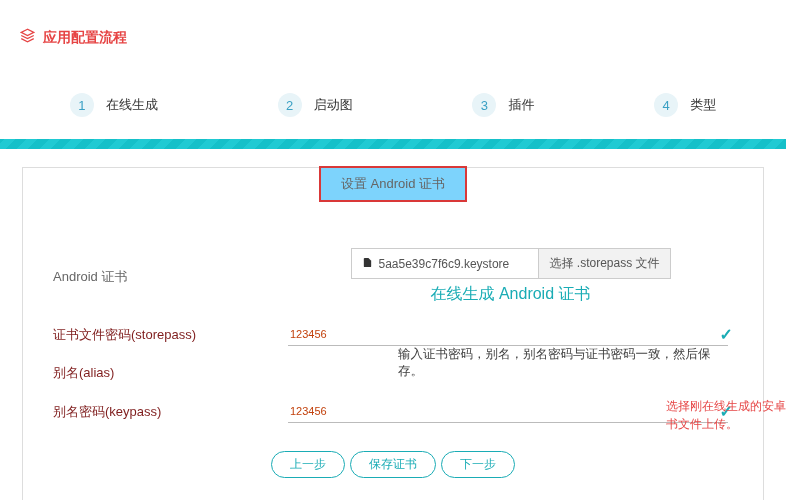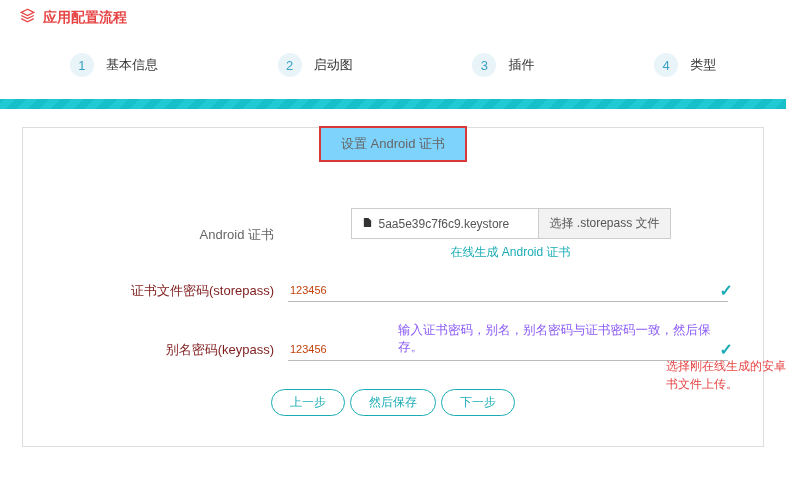--- a/index.html
+++ b/index.html
@@ -1,52 +1,52 @@
 <!DOCTYPE html>
 <html><head>
   <meta charset="utf-8">
   <style>
     * { box-sizing: border-box; margin: 0; padding: 0; }
     body { font-family: "Microsoft YaHei", Arial, sans-serif; font-size: 13px; color: #333; width: 786px; background: #fff; }
     
-    .header { padding: 8px 20px; display: flex; align-items: center; gap: 8px; }
+    .header { padding: 28px 20px; display: flex; align-items: center; gap: 8px; }
     .header-icon { color: #e64545; font-size: 16px; }
     .header-title { color: #e64545; font-weight: bold; font-size: 14px; }
     
     .steps { display: flex; justify-content: space-around; padding: 18px 10px 22px; }
     .step { display: flex; align-items: center; gap: 12px; }
     .step-num { width: 24px; height: 24px; border-radius: 50%; background: #e8f4f8; color: #3aa0c4; display: flex; align-items: center; justify-content: center; font-size: 13px; }
     
     .progress-bar { height: 10px; background: repeating-linear-gradient(-45deg, #15c0c9, #15c0c9 8px, #20cad3 8px, #20cad3 16px); }
     
     .content { padding: 18px 22px 0; }
     .panel { border: 1px solid #ddd; border-top: 1px solid #ddd; padding: 0 30px 30px; position: relative; }
     
     .tab-row { display: flex; justify-content: center; margin-top: -1px; }
     .tab { border: 2px solid #d93838; background: #7dd3fc; padding: 7px 20px; color: #666; font-size: 13px; position: relative; top: -1px; }
     
     .form { margin-top: 45px; }
     .form-row { display: flex; align-items: center; margin-bottom: 18px; position: relative; }
-    .form-label { width: 235px; text-align: right; padding-right: 14px; color: #666; }
+    .form-label { width: 235px; text-align: left; padding-right: 14px; color: #666; }
     .form-label.teal { color: #7f1d1d; }
     .form-field { flex: 1; display: flex; align-items: center; position: relative; }
     
     .file-box { display: flex; border: 1px solid #ccc; width: 320px; align-items: stretch; }
     .file-display { flex: 1; padding: 6px 10px; display: flex; align-items: center; gap: 6px; color: #555; font-size: 12px; }
     .file-icon { color: #333; }
     .file-btn { background: #f2f2f2; border-left: 1px solid #ccc; padding: 6px 10px; color: #555; cursor: pointer; font-size: 12px; }
     
-    .link-text { color: #1aacb5; font-size: 12px; margin-top: 5px; display: block; cursor: pointer; }
+    .link-text { color: #1aacb5; font-size: 16px; margin-top: 5px; display: block; cursor: pointer; }
     
     .input-line { border: none; border-bottom: 1px solid #bbb; padding: 5px 2px; width: 440px; font-size: 11px; outline: none; color: #c2410c; }
     
     .check { position: absolute; right: 0; top: 2px; color: #1aacb5; font-size: 16px; font-weight: bold; }
     
     .annot1 { position: absolute; right: -20px; top: 248px; color: #e64545; font-size: 12px; width: 140px; line-height: 1.5; }
-    .annot2 { position: absolute; left: 345px; top: 98px; color: #8b5cf6; font-size: 12.5px; pointer-events: none; margin-top: 16px; }
+    .annot2 { position: absolute; left: 345px; top: 98px; color: #404040; font-size: 12.5px; pointer-events: none; }
     
     .btn-row { display: flex; justify-content: center; gap: 5px; margin-top: 28px; }
     .pill-btn { border: 1px solid #1aacb5; color: #1aacb5; background: #fff; border-radius: 14px; padding: 4px 18px; font-size: 12px; cursor: pointer; }
     
     .field-stack { display: flex; flex-direction: column; }
   </style>
 </head>
 <body>
 
 <div class="header">
@@ -56,21 +56,21 @@
         <polyline points="2 17 12 22 22 17"></polyline>
         <polyline points="2 12 12 17 22 12"></polyline>
       </svg>
   </span>
   <span class="header-title">应用配置流程</span>
 </div>
 
 <div class="steps">
   <div class="step">
     <span class="step-num">1</span>
-    <span>基本信息</span>
+    <span>在线生成</span>
   </div>
   <div class="step">
     <span class="step-num">2</span>
     <span>启动图</span>
   </div>
   <div class="step">
     <span class="step-num">3</span>
     <span>插件</span>
   </div>
   <div class="step">
@@ -109,33 +109,34 @@
 
       <div class="form-row">
         <div class="form-label teal">证书文件密码(storepass)</div>
         <div class="form-field">
           <input class="input-line" value="123456" style="">
           <span class="check">✓</span>
         </div>
       </div>
 
       <div class="form-row">
+        <div class="form-label teal">别名(alias)</div>
       </div>
 
       <div class="form-row">
         <div class="form-label teal">别名密码(keypass)</div>
         <div class="form-field">
           <input class="input-line" value="123456" style="">
           <span class="check">✓</span>
         </div>
       </div>
 
       <div class="annot2">输入证书密码，别名，别名密码与证书密码一致，然后保存。</div>
 
       <div class="btn-row">
         <button class="pill-btn">上一步</button>
-        <button class="pill-btn">然后保存</button>
+        <button class="pill-btn">保存证书</button>
         <button class="pill-btn">下一步</button>
       </div>
     </div>
   </div>
   <div class="annot1">选择刚在线生成的安卓证书文件上传。</div>
 </div>
 
 </body></html>

